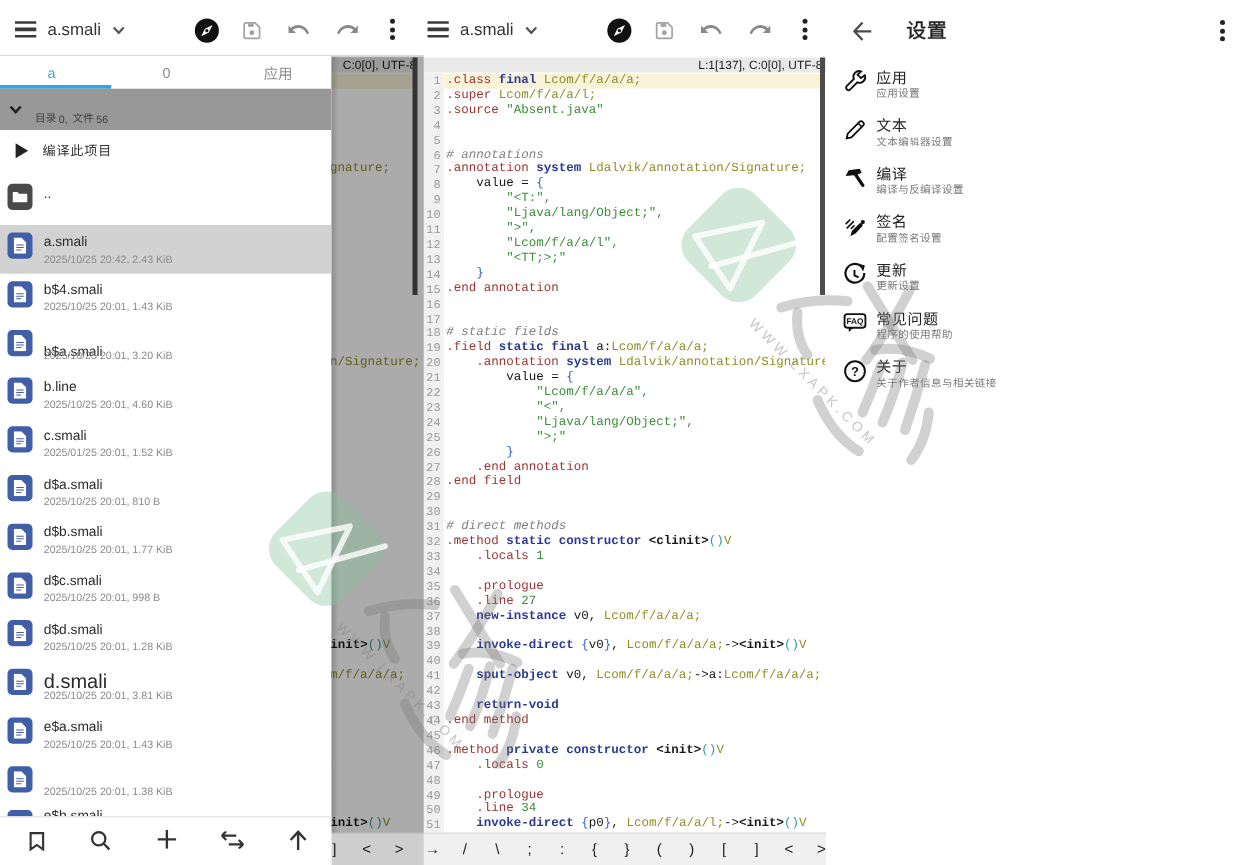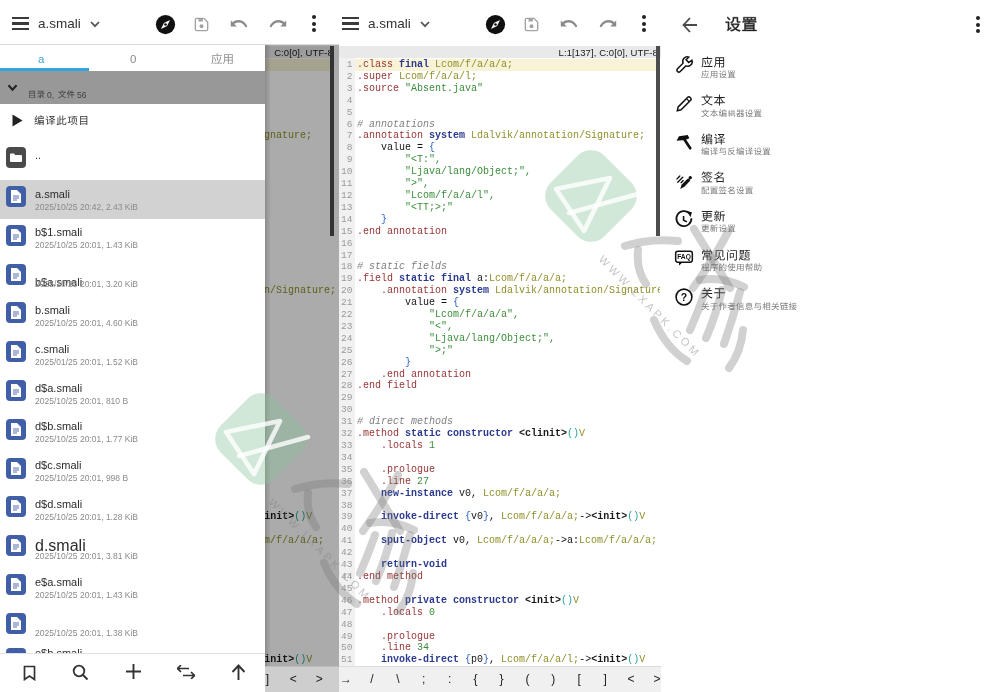--- a/index.html
+++ b/index.html
@@ -350,35 +350,35 @@
       <path d="M0 0 h6 l4 4 v9 h-10 z" fill="#fff"></path>
       <path d="M2 6h6M2 8h6M2 10h4" stroke="#415fa6" stroke-width="0.9"></path>
     </svg>
 <div class="a" style="left:35px;top:142.5px;font-size:11px;color:#2b2b2b">a.smali</div>
 <div class="a" style="left:35px;top:156.5px;font-size:8.5px;color:#8a8a8a">2025/10/25 20:42, 2.43 KiB</div>
 <div class="a" style="left:6px;top:179.8px;width:20px;height:21px;border-radius:4px;background:#415fa6"></div>
 <svg class="ic" style="left:11px;top:183.8px" width="10" height="13" viewBox="0 0 10 13">
       <path d="M0 0 h6 l4 4 v9 h-10 z" fill="#fff"></path>
       <path d="M2 6h6M2 8h6M2 10h4" stroke="#415fa6" stroke-width="0.9"></path>
     </svg>
-<div class="a" style="left:35px;top:181.3px;font-size:11px;color:#2b2b2b">b$1.smali</div>
+<div class="a" style="left:35px;top:181.3px;font-size:11px;color:#2b2b2b">b$4.smali</div>
 <div class="a" style="left:35px;top:195.3px;font-size:8.5px;color:#8a8a8a">2025/10/25 20:01, 1.43 KiB</div>
 <div class="a" style="left:6px;top:218.6px;width:20px;height:21px;border-radius:4px;background:#415fa6"></div>
 <svg class="ic" style="left:11px;top:222.6px" width="10" height="13" viewBox="0 0 10 13">
       <path d="M0 0 h6 l4 4 v9 h-10 z" fill="#fff"></path>
       <path d="M2 6h6M2 8h6M2 10h4" stroke="#415fa6" stroke-width="0.9"></path>
     </svg>
 <div class="a" style="left:35px;top:231px;font-size:11px;color:#2b2b2b">b$a.smali</div>
 <div class="a" style="left:35px;top:234.1px;font-size:8.5px;color:#8a8a8a">2025/10/25 20:01, 3.20 KiB</div>
 <div class="a" style="left:6px;top:257.4px;width:20px;height:21px;border-radius:4px;background:#415fa6"></div>
 <svg class="ic" style="left:11px;top:261.4px" width="10" height="13" viewBox="0 0 10 13">
       <path d="M0 0 h6 l4 4 v9 h-10 z" fill="#fff"></path>
       <path d="M2 6h6M2 8h6M2 10h4" stroke="#415fa6" stroke-width="0.9"></path>
     </svg>
-<div class="a" style="left:35px;top:258.9px;font-size:11px;color:#2b2b2b">b.smali</div>
+<div class="a" style="left:35px;top:258.9px;font-size:11px;color:#2b2b2b">b.line</div>
 <div class="a" style="left:35px;top:272.9px;font-size:8.5px;color:#8a8a8a">2025/10/25 20:01, 4.60 KiB</div>
 <div class="a" style="left:6px;top:296.2px;width:20px;height:21px;border-radius:4px;background:#415fa6"></div>
 <svg class="ic" style="left:11px;top:300.2px" width="10" height="13" viewBox="0 0 10 13">
       <path d="M0 0 h6 l4 4 v9 h-10 z" fill="#fff"></path>
       <path d="M2 6h6M2 8h6M2 10h4" stroke="#415fa6" stroke-width="0.9"></path>
     </svg>
 <div class="a" style="left:35px;top:297.7px;font-size:11px;color:#2b2b2b">c.smali</div>
 <div class="a" style="left:35px;top:311.7px;font-size:8.5px;color:#8a8a8a">2025/01/25 20:01, 1.52 KiB</div>
 <div class="a" style="left:6px;top:335px;width:20px;height:21px;border-radius:4px;background:#415fa6"></div>
 <svg class="ic" style="left:11px;top:339px" width="10" height="13" viewBox="0 0 10 13">

